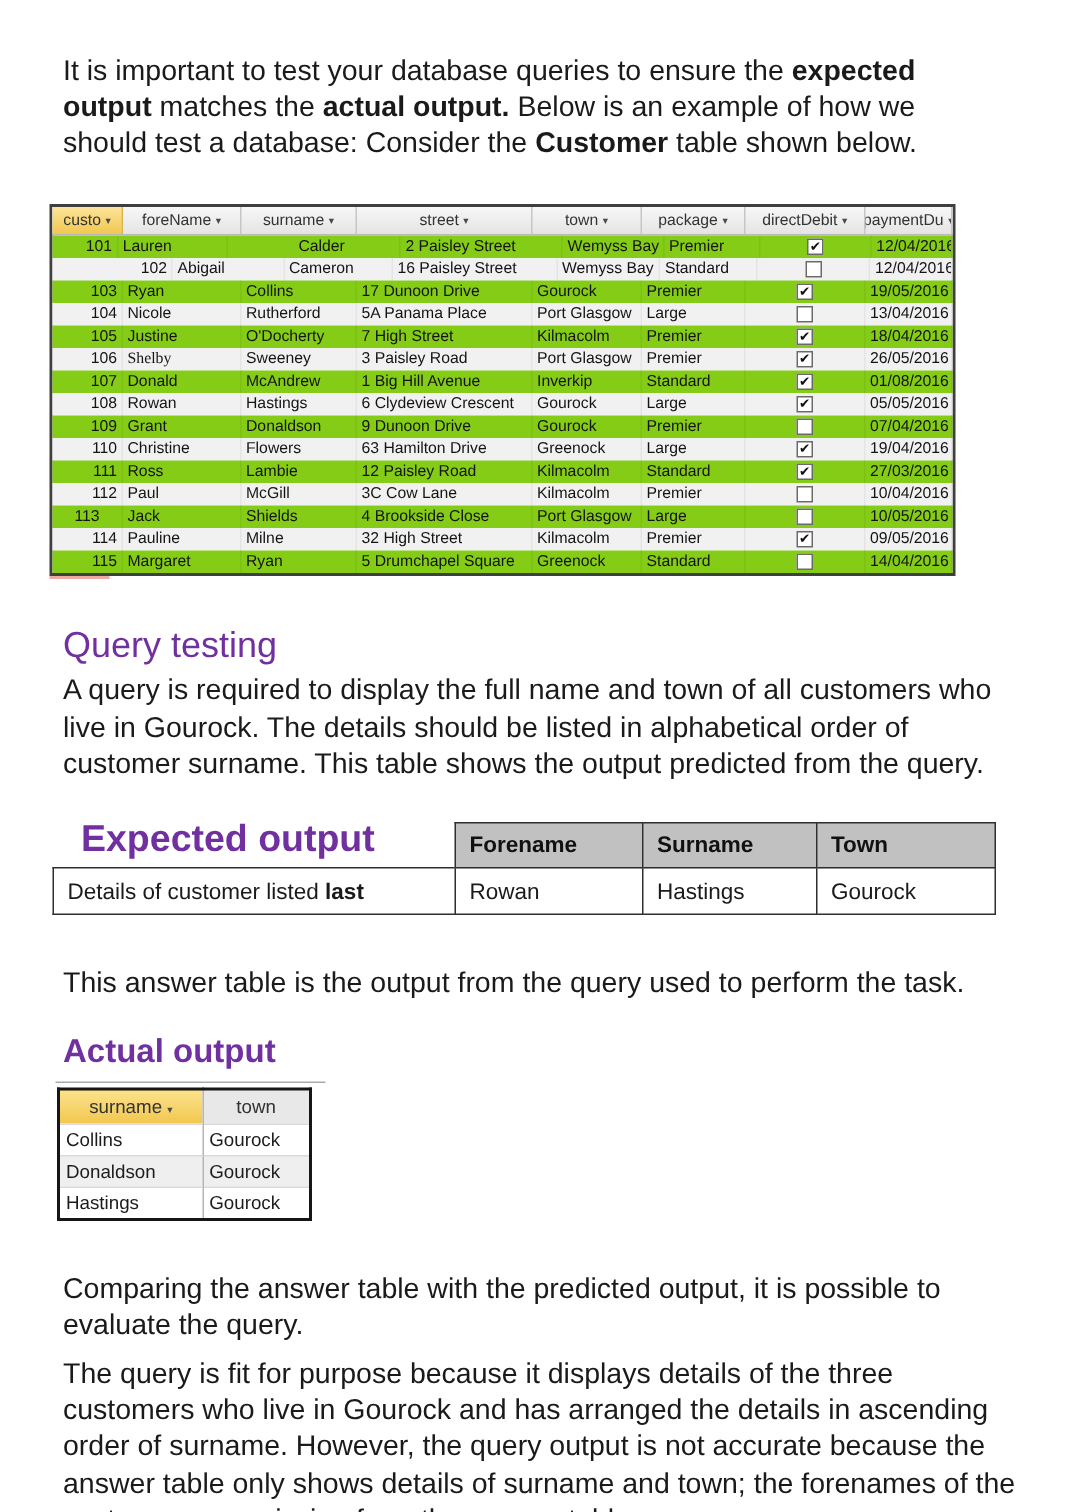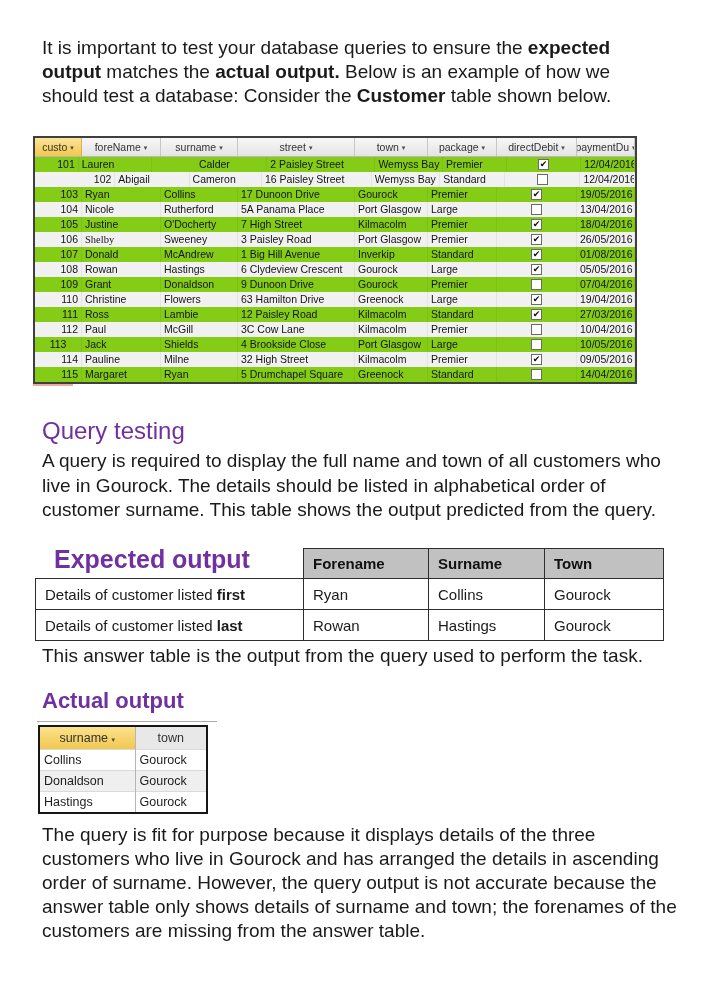--- a/index.html
+++ b/index.html
@@ -292,26 +292,20 @@
           <col class="c1">
           <col class="c2">
           <col class="c3">
         </colgroup>
       <tbody>
       <tr>
         <td class="spacer"></td>
         <th>Forename</th>
         <th>Surname</th>
         <th>Town</th>
-      </tr>
-      <tr>
-        <td><span>Details of customer listed </span><b>first</b></td>
-        <td>Ryan</td>
-        <td>Collins</td>
-        <td>Gourock</td>
       </tr>
       <tr>
         <td><span>Details of customer listed </span><b>last</b></td>
         <td>Rowan</td>
         <td>Hastings</td>
         <td>Gourock</td>
       </tr>
       </tbody>
     </table>
   </div>
@@ -341,15 +335,16 @@
           <td>Donaldson</td>
           <td>Gourock</td>
         </tr>
         <tr class="">
           <td>Hastings</td>
           <td>Gourock</td>
         </tr>
       </tbody>
   </table>
 
+  <p class="body-text wide closing-1">Comparing the answer table with the predicted output, it is possible to evaluate the query.</p>
   <p class="body-text wide closing-2" style="max-width:652px;">The query is fit for purpose because it displays details of the three customers who live in Gourock and has arranged the details in ascending order of surname. However, the query output is not accurate because the answer table only shows details of surname and town; the forenames of the customers are missing from the answer table.</p>
 
 </div>
 
 </body></html>

